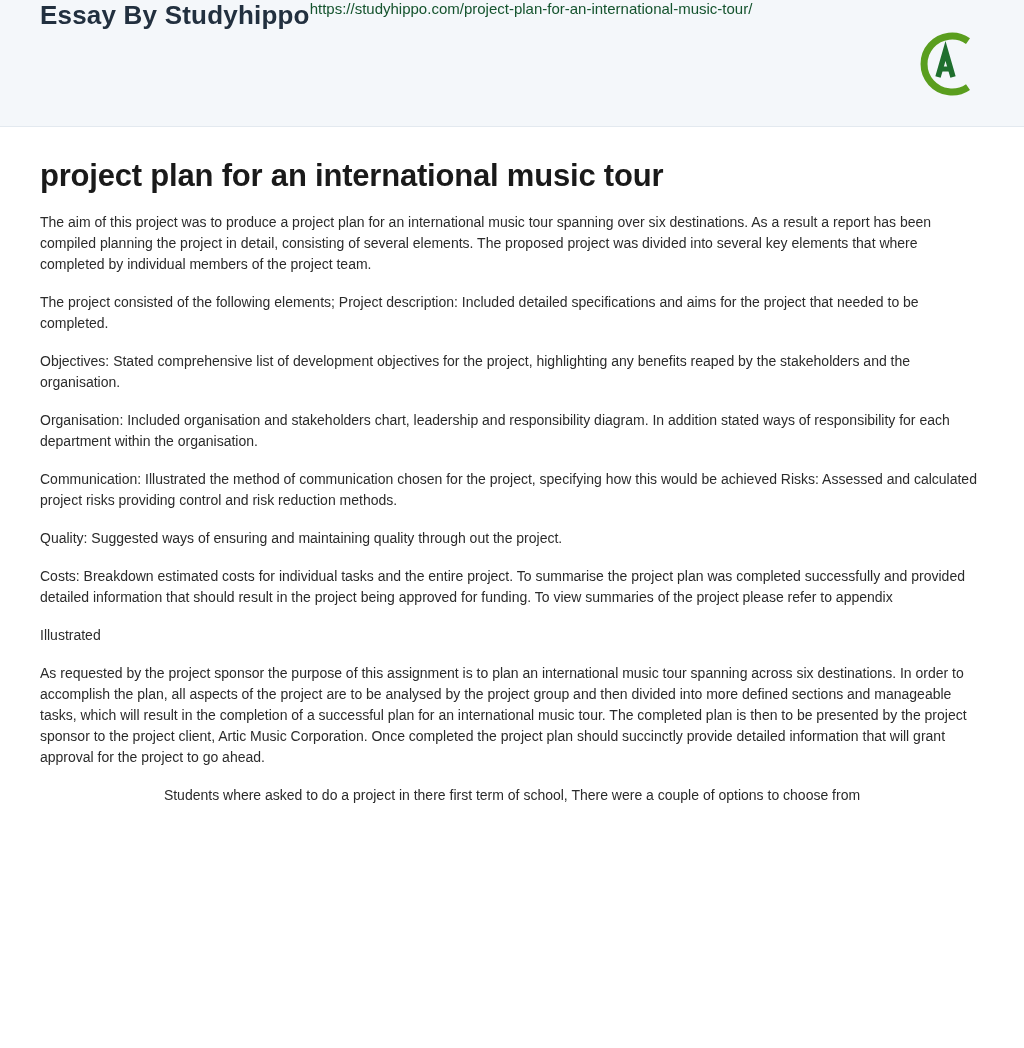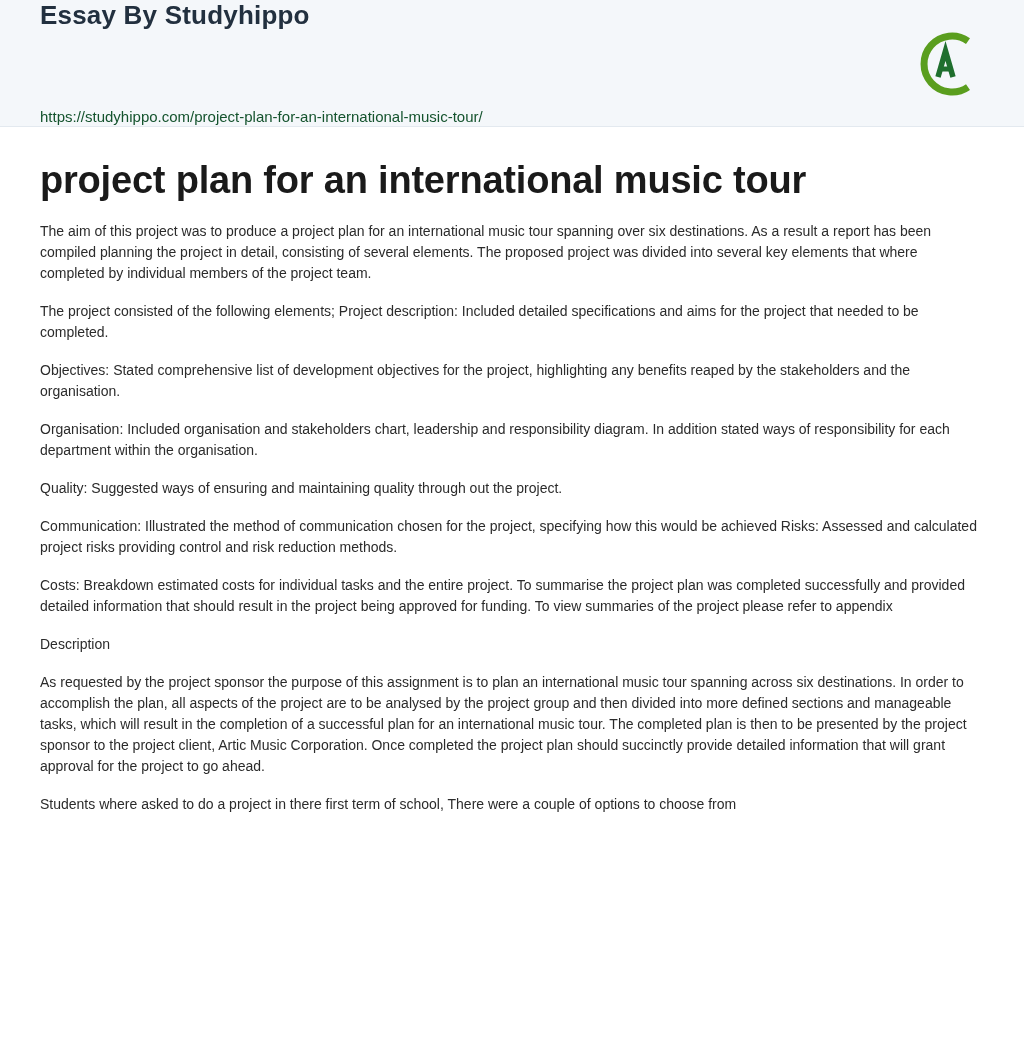--- a/index.html
+++ b/index.html
@@ -16,22 +16,22 @@
     background: #ffffff;
     position: relative;
   }
   .header {
     background: #f4f7fa;
     border-bottom: 1px solid #e3e9ef;
     height: 127px;
     padding: 0 40px;
     position: relative;
     display: flex;
-    flex-direction: column;
-    justify-content: space-between;
+    flex-direction: row;
+    justify-content: flex-start;
   }
   .brand {
     font-size: 26px;
     font-weight: bold;
     color: #22303f;
     letter-spacing: 0.2px;
     line-height: 1.2;
     margin-bottom: 12px;
   }
   .site-url {
@@ -45,34 +45,34 @@
     position: absolute;
     right: 42px;
     top: 27px;
     width: 74px;
     height: 74px;
   }
   .content {
     padding: 30px 40px 20px 40px;
   }
   h1.doc-title {
-    font-size: 38px;
+    font-size: 31px;
     font-weight: bold;
     color: #1a1a1a;
     margin: 0 0 16px 0;
     line-height: 1.25;
     letter-spacing: -0.2px;
   }
   p.para {
     font-size: 14px;
     line-height: 1.5;
     color: #2b2b2b;
     margin: 0 0 17px 0;
   }
-  p.para:last-child { margin-bottom: 0; }
+  p.para:last-child { margin-bottom: 0; text-align: center; }
 </style>
 </head>
 <body>
 
 <div class="page">
 
   <div class="header">
     <div class="brand">Essay By Studyhippo</div>
     <a class="site-url" href="#">https://studyhippo.com/project-plan-for-an-international-music-tour/</a>
     <span class="logo">
@@ -84,21 +84,21 @@
     </span>
   </div>
 
   <div class="content">
     <h1 class="doc-title">project plan for an international music tour</h1>
 
     <p class="para">The aim of this project was to produce a project plan for an international music tour spanning over six destinations. As a result a report has been compiled planning the project in detail, consisting of several elements. The proposed project was divided into several key elements that where completed by individual members of the project team.</p>
     <p class="para">The project consisted of the following elements; Project description: Included detailed specifications and aims for the project that needed to be completed.</p>
     <p class="para">Objectives: Stated comprehensive list of development objectives for the project, highlighting any benefits reaped by the stakeholders and the organisation.</p>
     <p class="para">Organisation: Included organisation and stakeholders chart, leadership and responsibility diagram. In addition stated ways of responsibility for each department within the organisation.</p>
+    <p class="para">Communication: Illustrated the method of communication chosen for the project, specifying how this would be achieved Risks: Assessed and calculated project risks providing control and risk reduction methods.</p>
     <p class="para">Quality: Suggested ways of ensuring and maintaining quality through out the project.</p>
-    <p class="para">Communication: Illustrated the method of communication chosen for the project, specifying how this would be achieved Risks: Assessed and calculated project risks providing control and risk reduction methods.</p>
     <p class="para">Costs: Breakdown estimated costs for individual tasks and the entire project. To summarise the project plan was completed successfully and provided detailed information that should result in the project being approved for funding. To view summaries of the project please refer to appendix</p>
-    <p class="para">Description</p>
+    <p class="para">Illustrated</p>
     <p class="para">As requested by the project sponsor the purpose of this assignment is to plan an international music tour spanning across six destinations. In order to accomplish the plan, all aspects of the project are to be analysed by the project group and then divided into more defined sections and manageable tasks, which will result in the completion of a successful plan for an international music tour. The completed plan is then to be presented by the project sponsor to the project client, Artic Music Corporation. Once completed the project plan should succinctly provide detailed information that will grant approval for the project to go ahead.</p>
     <p class="para">Students where asked to do a project in there first term of school, There were a couple of options to choose from</p>
   </div>
 
 </div>
 
 </body></html>

